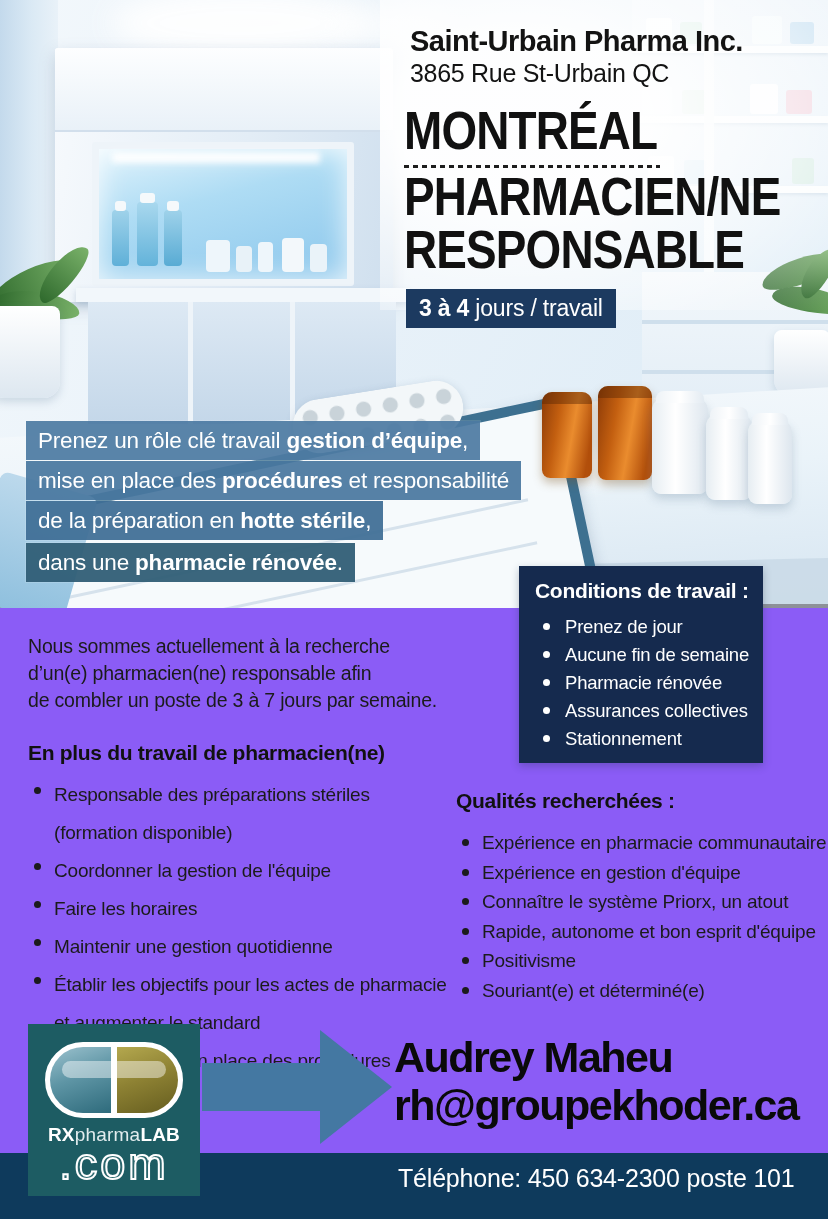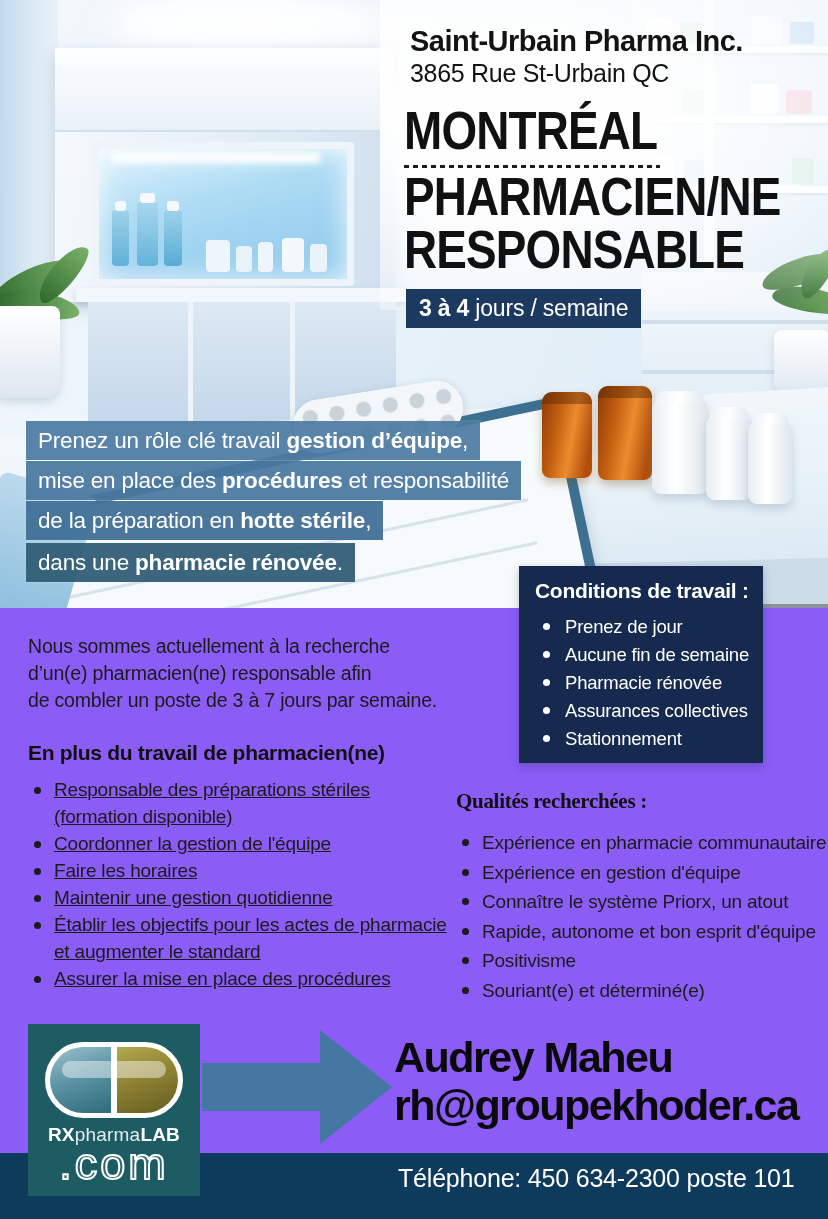--- a/index.html
+++ b/index.html
@@ -107,26 +107,26 @@
   .conditions h3 { font-size:21px; font-weight:bold; letter-spacing:-0.3px; }
   .conditions ul { list-style:none; margin-top:10px; }
   .conditions li { position:relative; padding-left:30px; font-size:18.5px; line-height:28px; letter-spacing:-0.2px; }
   .conditions li::before { content:""; position:absolute; left:8px; top:10px; width:7px; height:7px; border-radius:50%; background:#fff; }
 
   
   .intro { position:absolute; left:28px; top:633px; font-size:19.5px; line-height:27px; color:#1b1b1b;
            letter-spacing:-0.2px; white-space:pre-line; }
   .sec-title { position:absolute; font-size:21px; font-weight:bold; color:#111; letter-spacing:-0.3px; }
   .tasks-title { left:28px; top:741px; }
-  .qualities-title { left:456px; top:789px;font-family:Liberation Serif, serif; }
+  .qualities-title { left:456px; top:789px; }
   .blist { position:absolute; list-style:none; color:#1b1b1b; }
   .blist li { position:relative; padding-left:26px; font-size:19px; letter-spacing:-0.2px; white-space:pre-line; }
   .blist li::before { content:""; position:absolute; left:6px; top:11px; width:7px; height:7px; border-radius:50%; background:#1b1b1b; }
   .tasks-list { left:28px; top:776px; width:420px; }
-  .tasks-list li { line-height:27px;text-decoration:underline; }
+  .tasks-list li { line-height:38px; }
   .qualities-list { left:456px; top:828px; width:375px; }
   .qualities-list li { line-height:29.5px; }
 
   
   .footer-bar { position:absolute; left:0; top:1153px; width:828px; height:66px; background:#0e3a5c; z-index:1; }
   .phone { position:absolute; left:398px; top:1164px; z-index:2; color:#fff; font-size:25px; letter-spacing:-0.2px; }
   .logo-sq { position:absolute; left:28px; top:1024px; width:172px; height:172px; background:#1d5c63; z-index:5; }
   .pill { position:absolute; left:17px; top:18px; width:138px; height:76px; border:5px solid #fff; border-radius:40px;
           overflow:hidden; background:#fff; }
   .pill .half-l { position:absolute; left:0; top:0; width:50%; height:100%;
@@ -234,21 +234,21 @@
 
     <div class="veil"></div>
 
     <div class="hdr company">Saint-Urbain Pharma Inc.</div>
     <div class="hdr address">3865 Rue St-Urbain QC</div>
     <div class="role-line city">MONTRÉAL</div>
     <div class="dash-line"></div>
     <div class="role-line role1">PHARMACIEN/NE</div>
     <div class="role-line role2">RESPONSABLE</div>
 
-    <div class="badge badge1"><b>3 à 4</b><span> jours / semaine</span></div>
+    <div class="badge badge1"><b>3 à 4</b><span> jours / travail</span></div>
 
     <div class="bline bl1"><span>Prenez un rôle clé travail </span><b>gestion d’équipe</b><span>,</span></div>
     <div class="bline bl2"><span>mise en place des </span><b>procédures</b><span> et responsabilité</span></div>
     <div class="bline bl3"><span>de la préparation en </span><b>hotte stérile</b><span>,</span></div>
     <div class="bline bl4"><span>dans une </span><b>pharmacie rénovée</b><span>.</span></div>
   </div>
 
   <div class="conditions">
     <h3>Conditions de travail :</h3>
     <ul>

